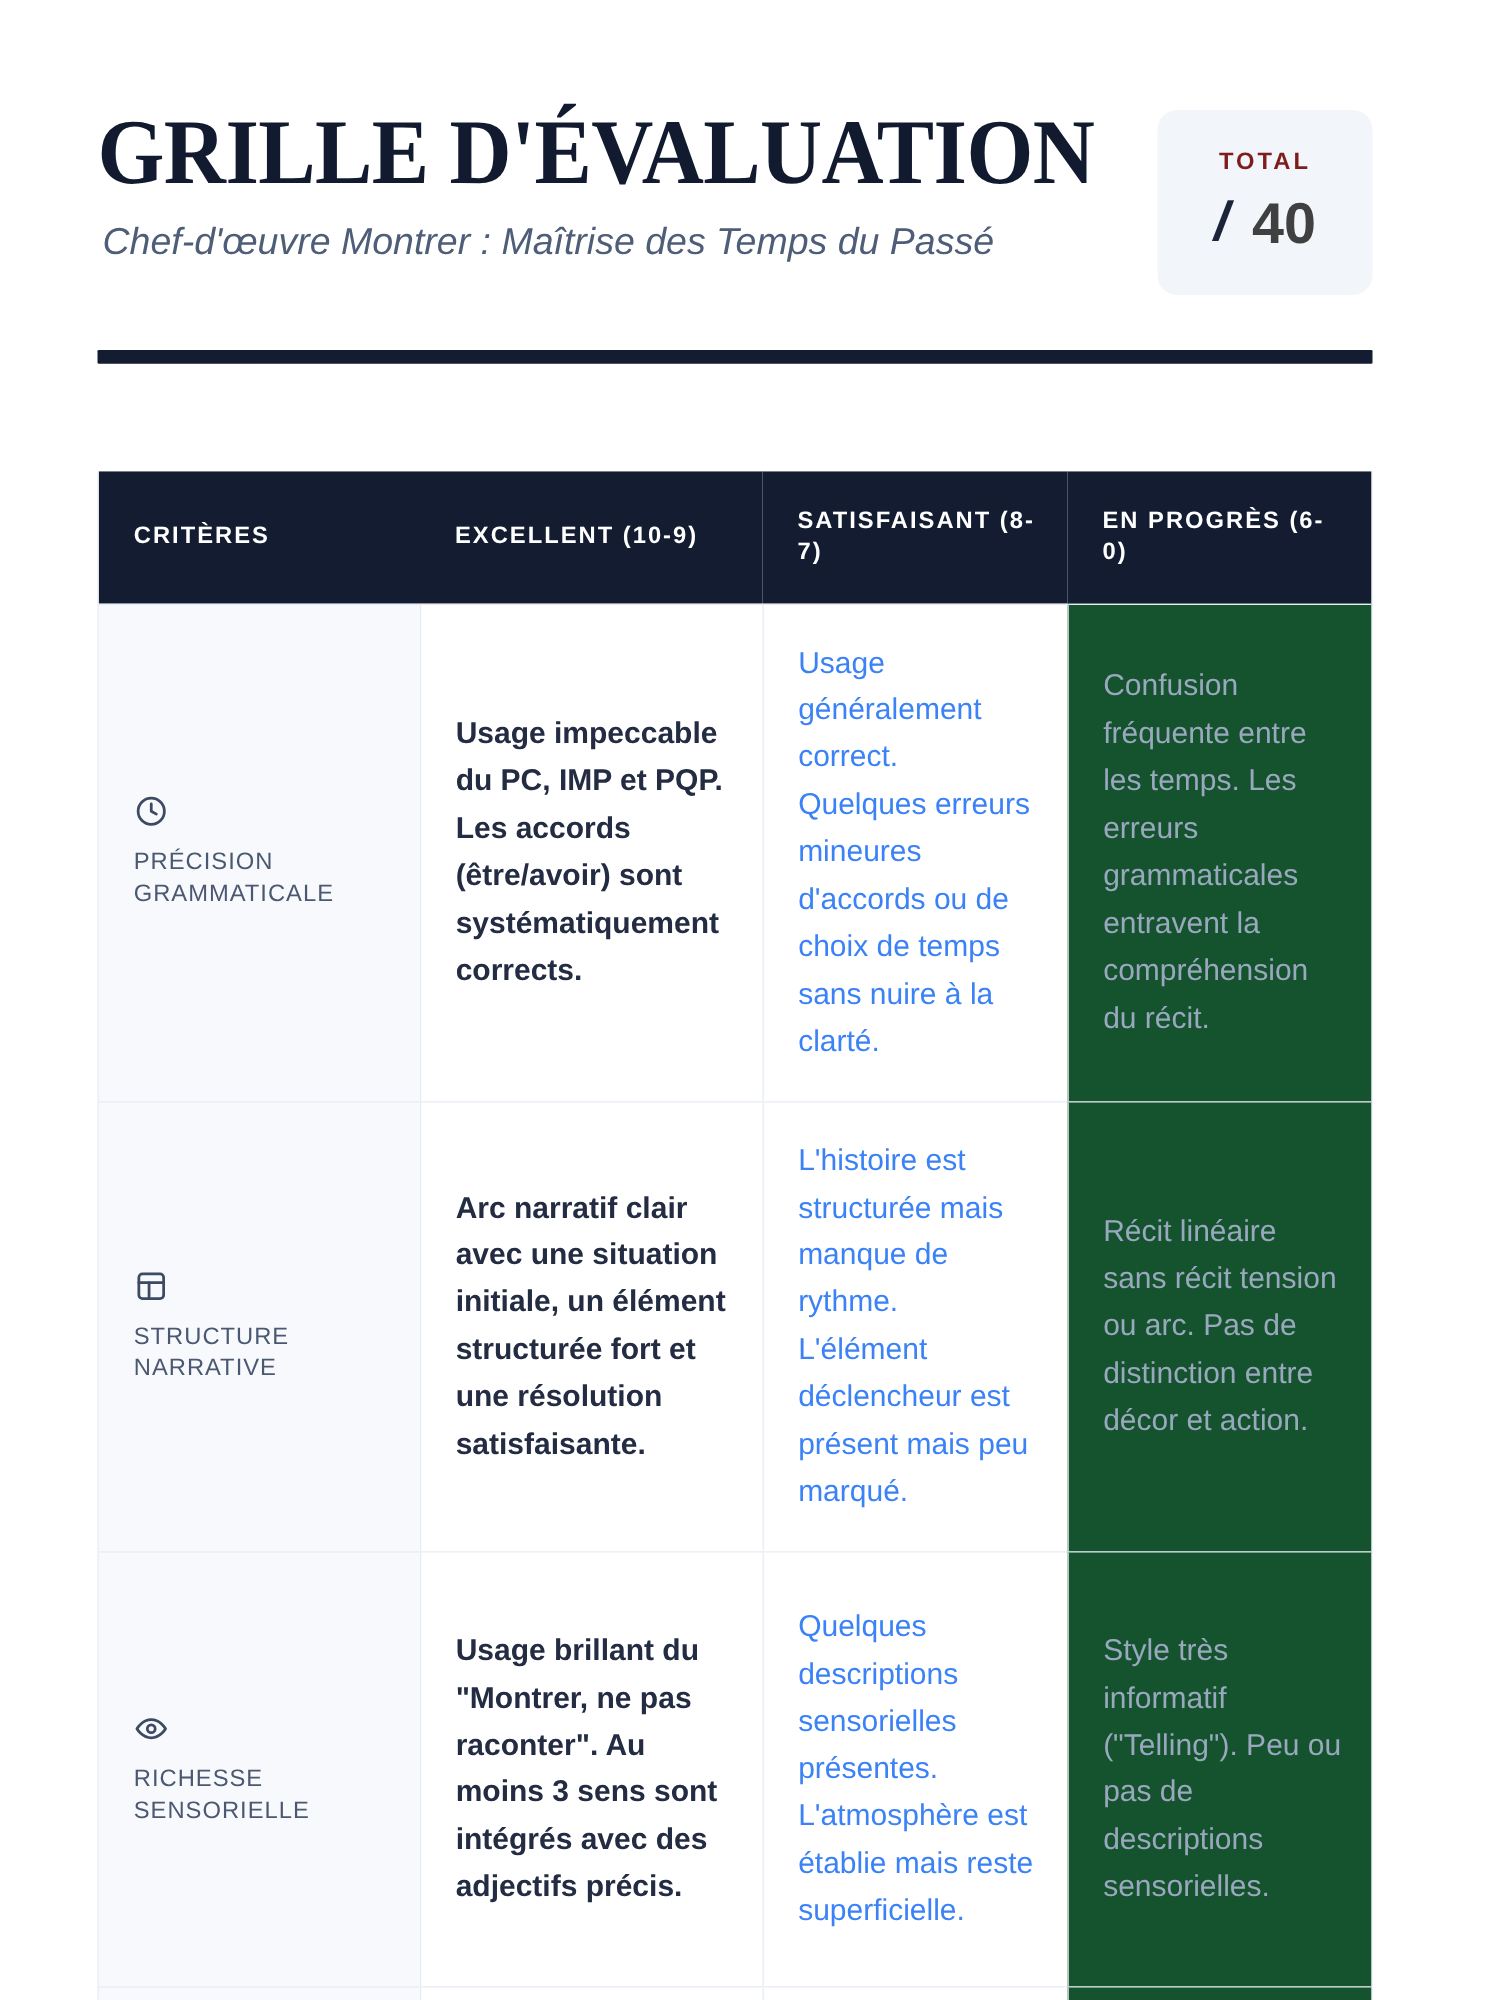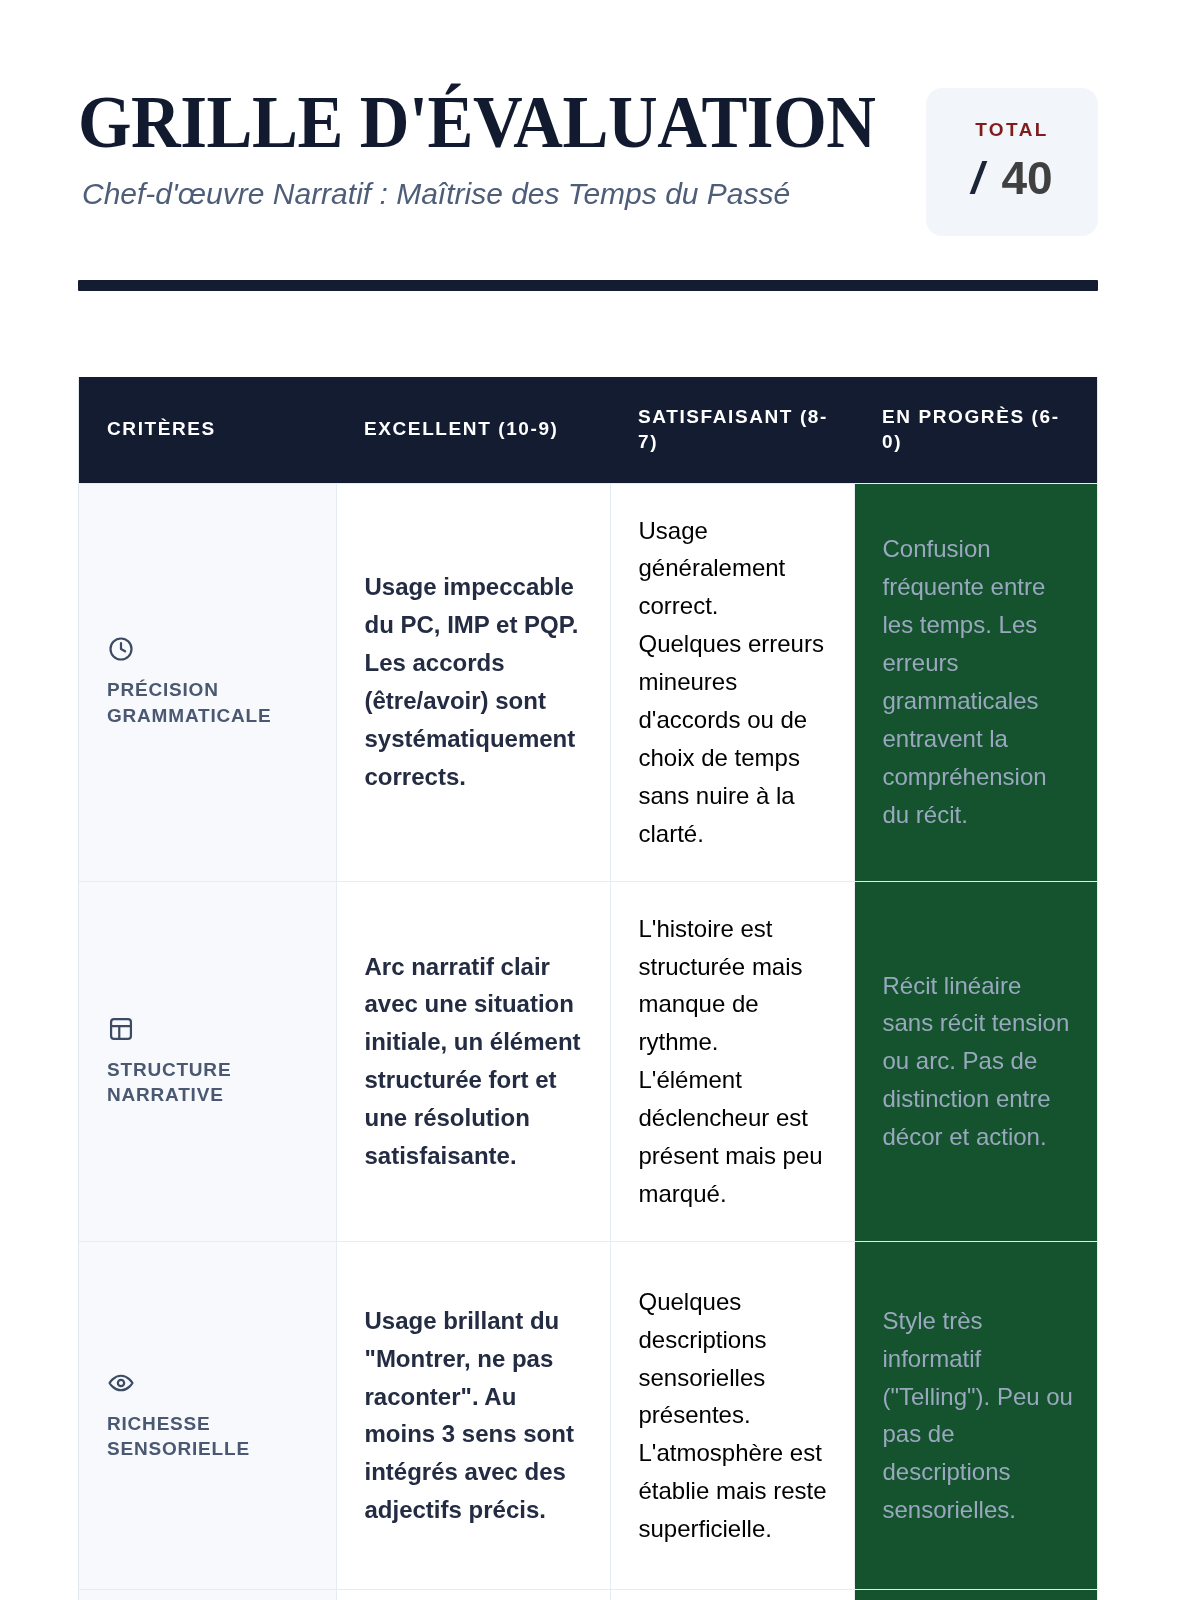--- a/index.html
+++ b/index.html
@@ -153,56 +153,56 @@
     line-height: 1.58;
     box-sizing: border-box;
   }
   table.rubric tbody td:first-child {
     border-left: none;
   }
   td.crit {
     background: #f7f9fc;
   }
   td.level-excellent { background: #ffffff; color: #232c42; font-weight: bold; }
-  td.level-satisfaisant { background: #ffffff; color: #000000; }
+  td.level-satisfaisant { background: #ffffff; color: #3b82f6; }
   td.level-progres { background: #14532d; color: #9aa8bf; }
 
   .crit-inner {
     display: flex;
     flex-direction: column;
     align-items: flex-start;
     gap: 14px;
   }
   .crit-icon {
     width: 28px;
     height: 28px;
     color: #3d4a63;
     display: block;
   }
   .crit-icon svg { display: block; }
   .crit-label {
     font-size: 19px;
-    font-weight: 700;
+    font-weight: 400;
     letter-spacing: 0.8px;
     text-transform: uppercase;
     color: #4a5costs;
     color: #4a5871;
     line-height: 1.35;
   }
 </style>
 </head>
 <body>
 
 <div class="page">
 
   <div class="header-wrap">
     <div class="header-row">
       <div class="title-block">
         <h1 class="main-title">GRILLE D'ÉVALUATION</h1>
-        <div class="subtitle">Chef-d'œuvre Narratif : Maîtrise des Temps du Passé</div>
+        <div class="subtitle">Chef-d'œuvre Montrer : Maîtrise des Temps du Passé</div>
       </div>
 
       <div class="total-badge">
         <div class="total-label">TOTAL</div>
         <div class="total-score">
           <span class="total-slash">/</span>
           <span class="total-max">40</span>
         </div>
       </div>
     </div>

